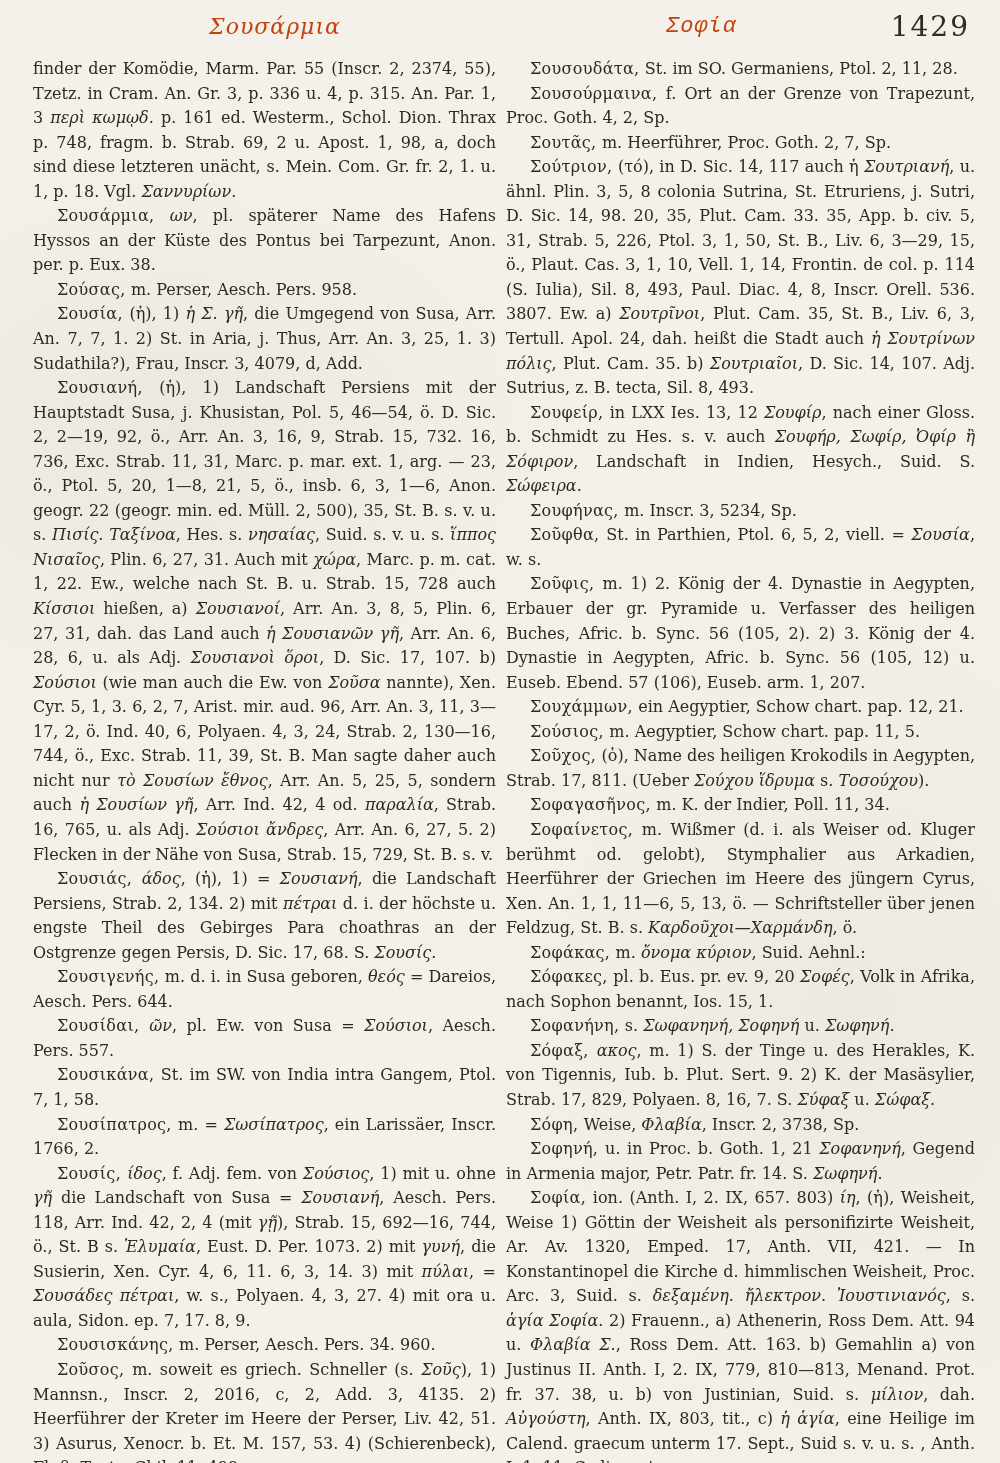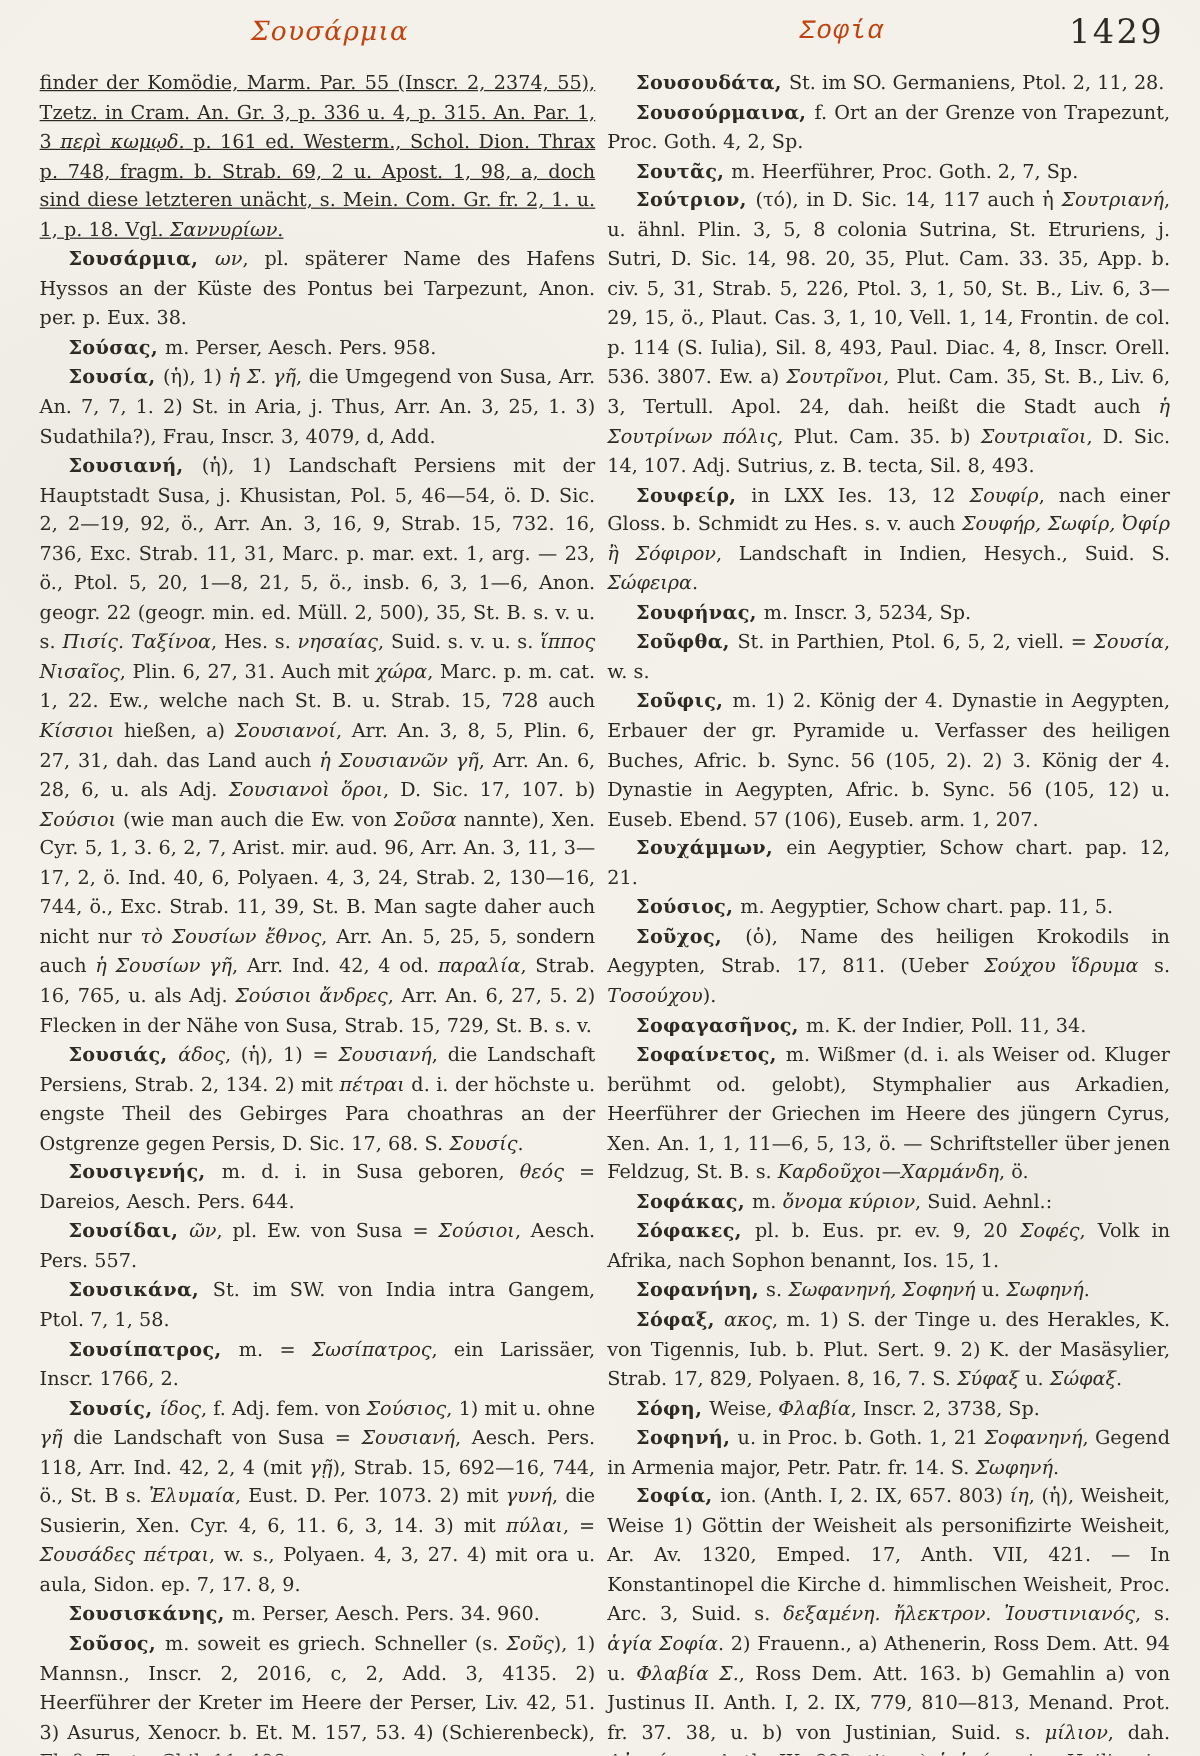--- a/index.html
+++ b/index.html
@@ -16,22 +16,22 @@
   .header{position:absolute;top:8px;left:0;width:1000px;height:44px;}
   .htitle{position:absolute;top:6px;font-size:22px;font-style:italic;letter-spacing:1px;color:#c2410c;}
   .htitle.left{left:170px;width:210px;text-align:center;}
   .htitle.right{left:666px;width:180px;text-align:left;font-family:Liberation Mono, monospace;}
   .pagenum{position:absolute;top:2px;right:30px;font-size:28px;letter-spacing:2px;color:#2e2a24;}
   .col{position:absolute;top:57px;font-size:16px;line-height:24.55px;text-align:justify;
        text-justify:inter-word;color:#2d2923;}
   .col.left{left:33px;width:463px;}
   .col.right{left:506px;width:469px;}
   p.entry{margin:0;text-indent:1.5em;}
-  p.entry.cont{text-indent:0;text-decoration:underline;}
-  b.head{font-weight:bold;letter-spacing:.3px;}
+  p.entry.cont{text-indent:0;}
+  b.head{font-weight:normal;letter-spacing:.3px;}
   i{font-style:italic;}
 </style>
 </head>
 <body>
 
 <div class="header">
   <div class="htitle left">Σουσάρμια</div>
   <div class="htitle right">Σοφία</div>
   <div class="pagenum">1429</div>
 </div>

